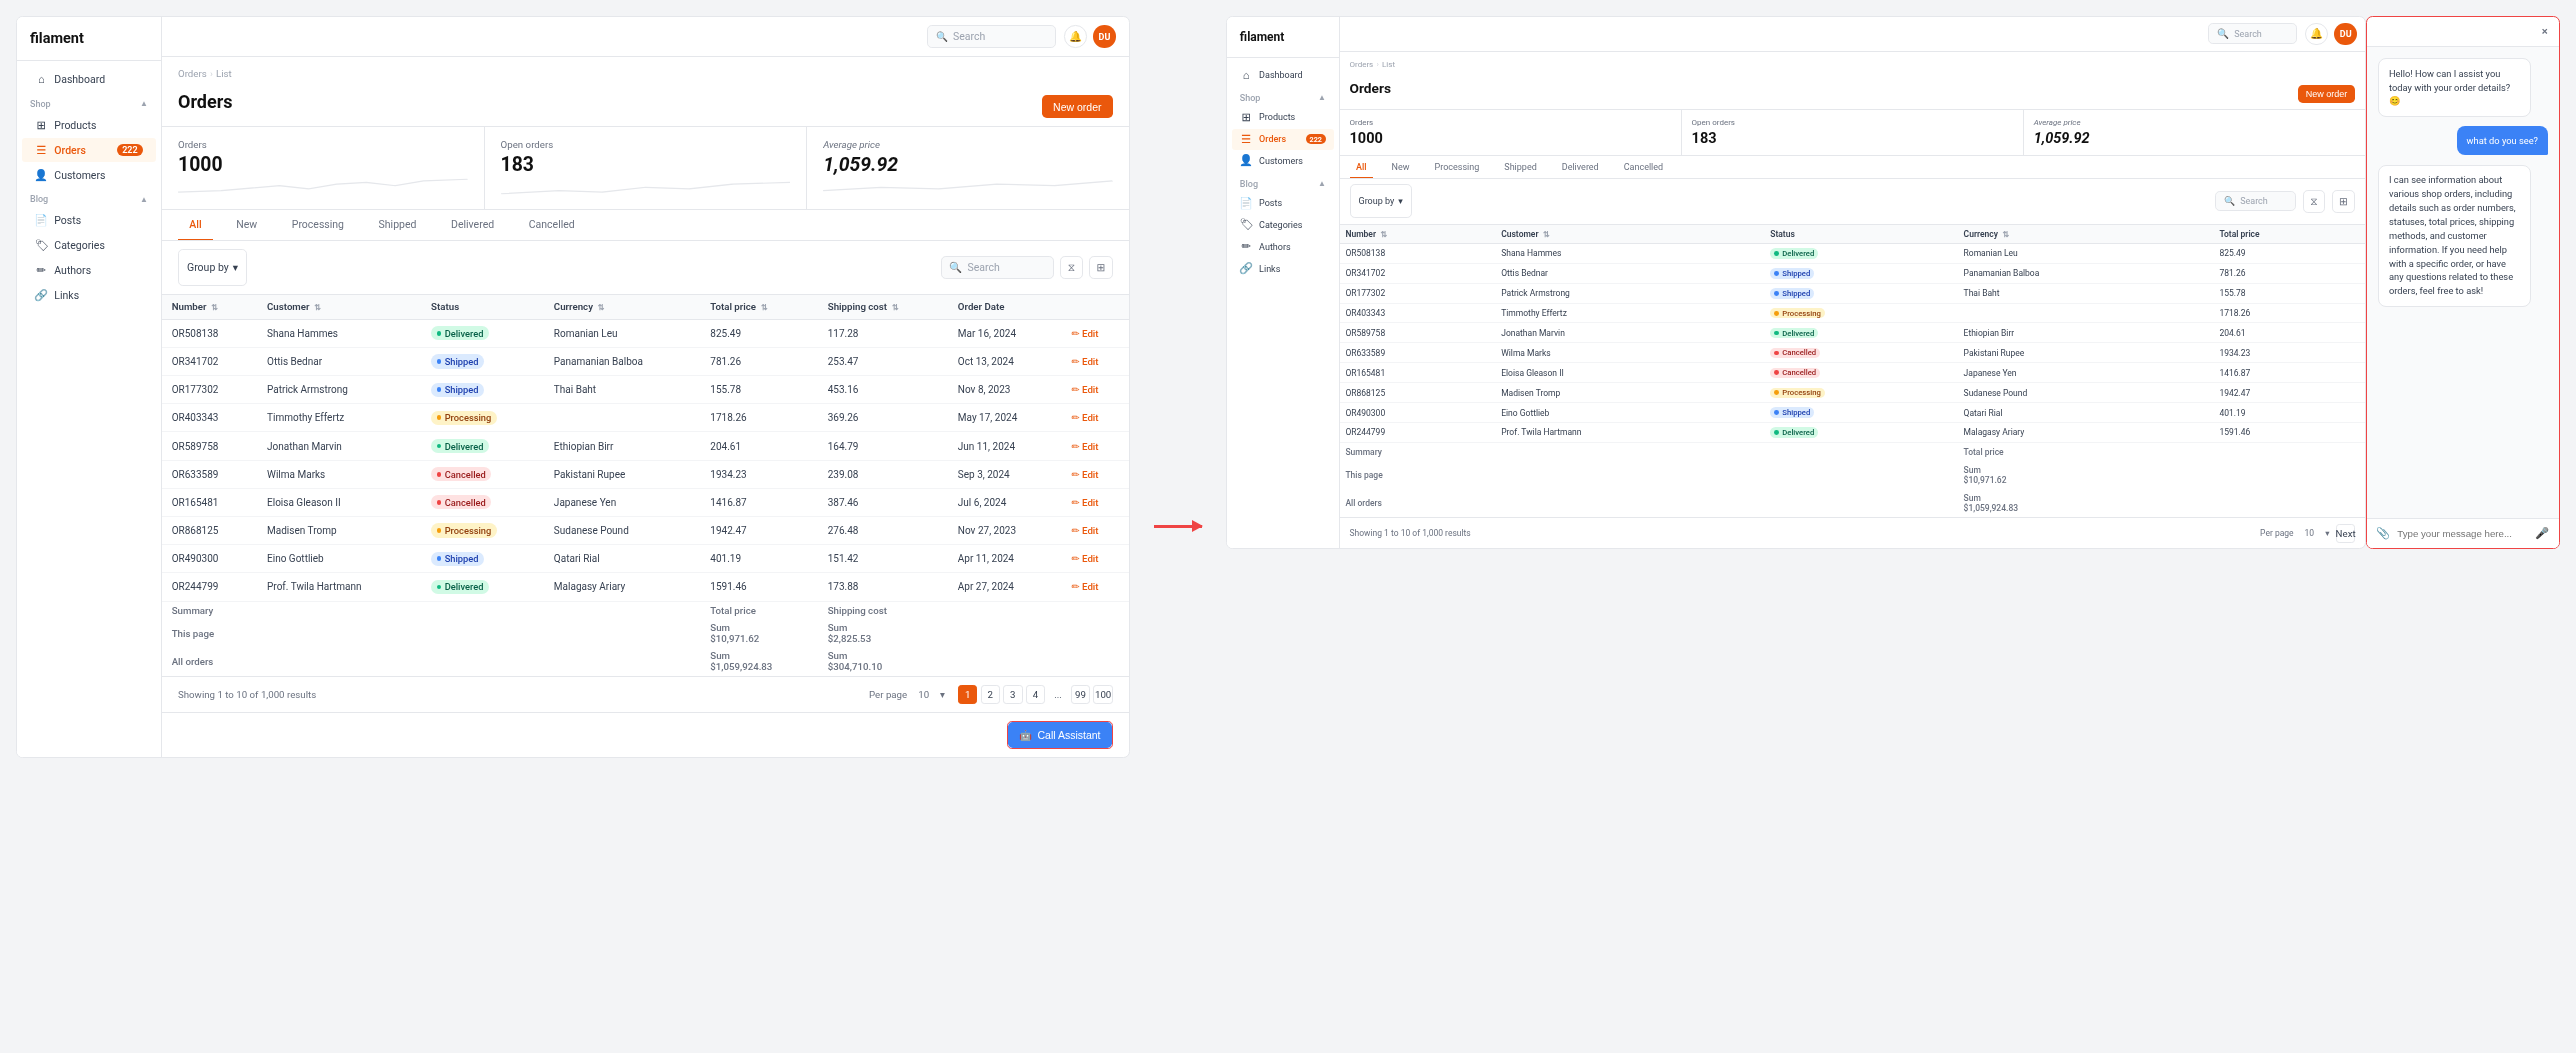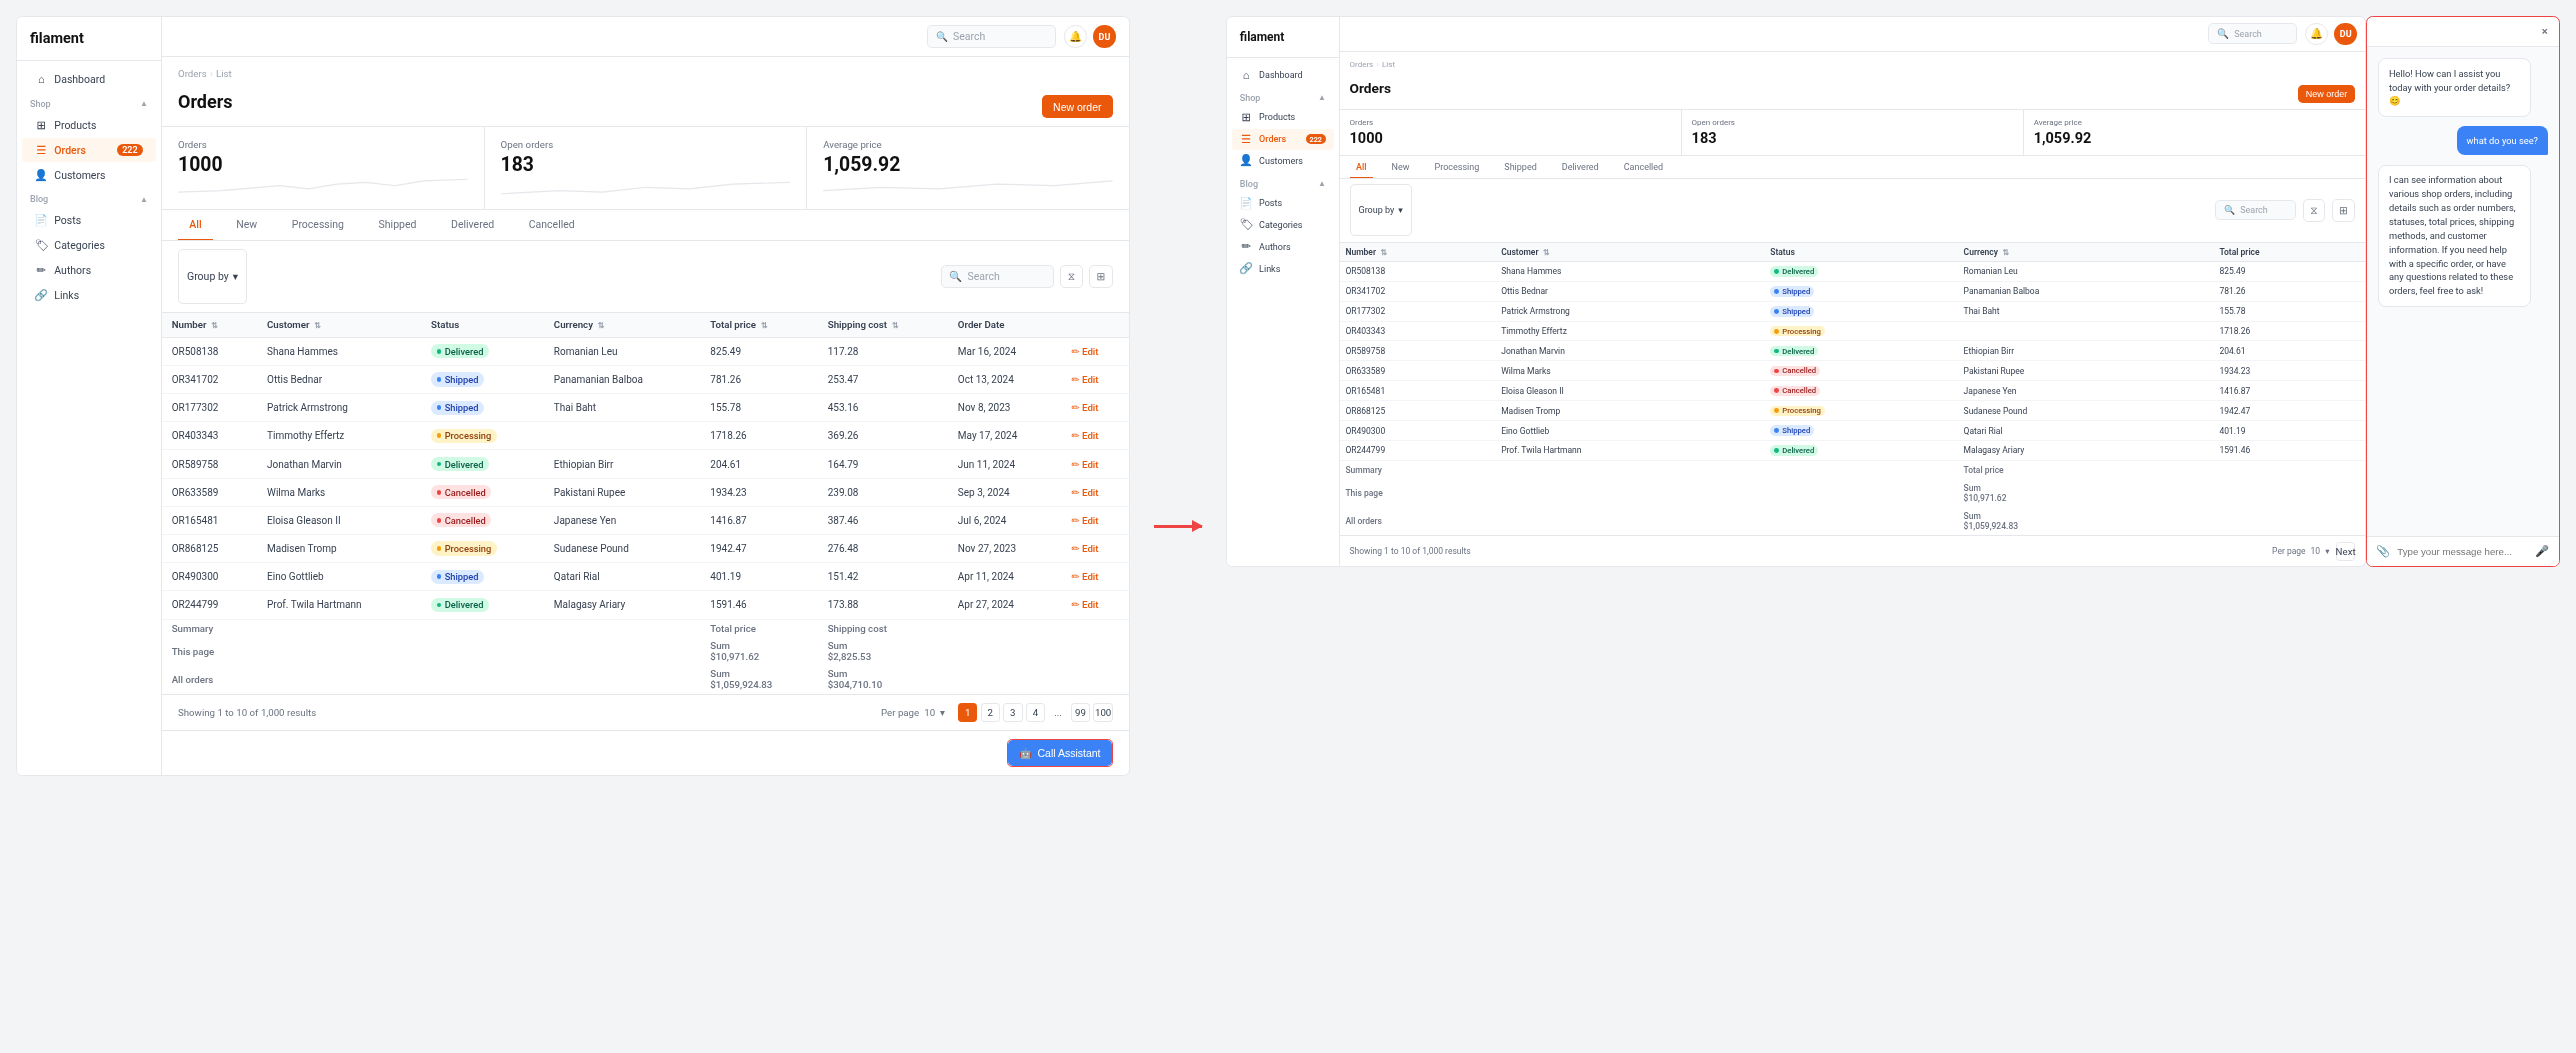--- a/index.html
+++ b/index.html
@@ -188,21 +188,21 @@
     .stats-row {
       display: flex;
       gap: 0;
       border-bottom: 0.8px solid #e5e7eb;
     }
     .stat-card {
       flex: 1;
       padding: 11.3px 16px;
       border-right: 0.8px solid #e5e7eb;
     }
-    .stat-card:last-child { border-right: none; }
+    .stat-card:last-child { border-right: none; font-style: italic; }
     .stat-label {
       font-size: 9.7px;
       color: #6b7280;
       margin-bottom: 3.2px;
     }
     .stat-value {
       font-size: 19.4px;
       font-weight: 700;
       color: #111;
     }
@@ -241,21 +241,21 @@
       border-bottom: 0.8px solid #e5e7eb;
       gap: 8px;
     }
     .group-by-btn {
       display: flex;
       align-items: flex-start;
       gap: 4px;
       font-size: 10.5px;
       color: #374151;
       cursor: pointer;
-      padding: 20px 8px;
+      padding: 11px 8px;
       border: 0.8px solid #e5e7eb;
       border-radius: 4.8px;
       background: #fff;
     }
     .toolbar-right {
       display: flex;
       align-items: center;
       gap: 6.5px;
     }
     .table-search {
@@ -371,21 +371,21 @@
       align-items: center;
       justify-content: space-between;
       padding: 8px 16px;
       border-top: 0.8px solid #e5e7eb;
       font-size: 9.7px;
       color: #6b7280;
     }
     .per-page-select {
       display: flex;
       align-items: center;
-      gap: 5px;
+      gap: 11px;
     }
     .pagination {
       display: flex;
       align-items: center;
       gap: 3.2px;
     }
     .page-btn {
       width: 19.4px;
       height: 19.4px;
       display: flex;

